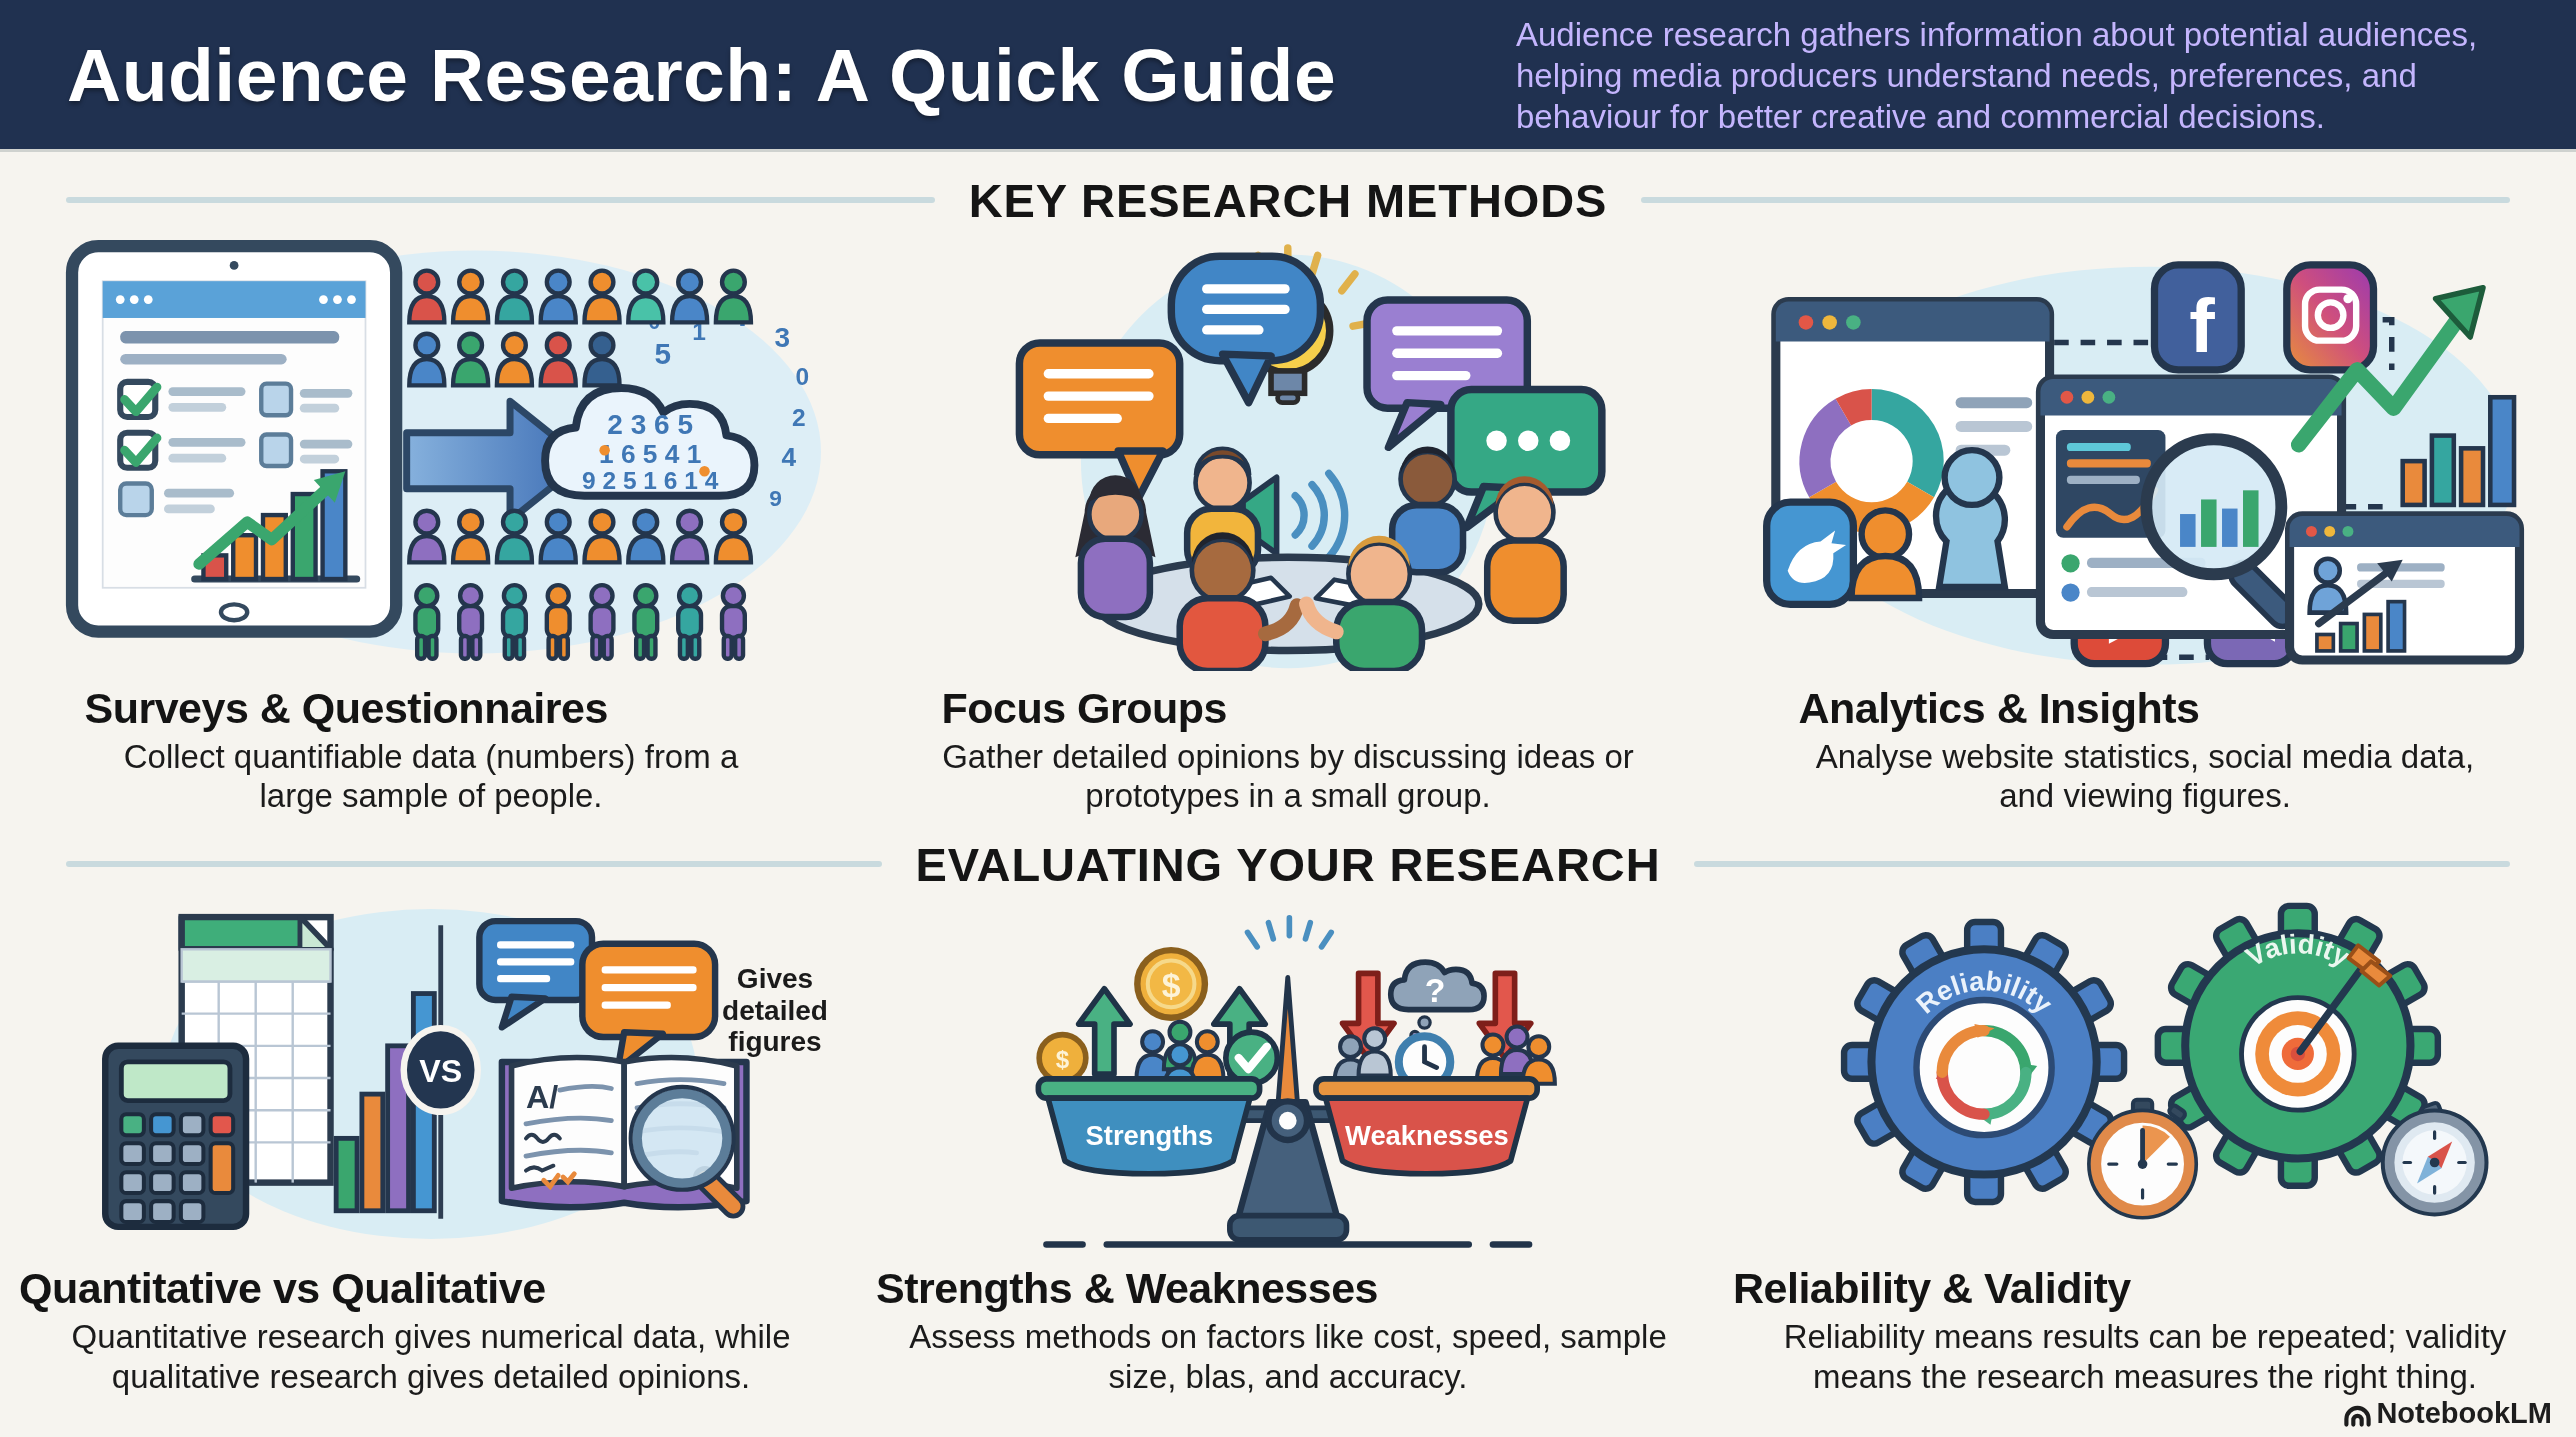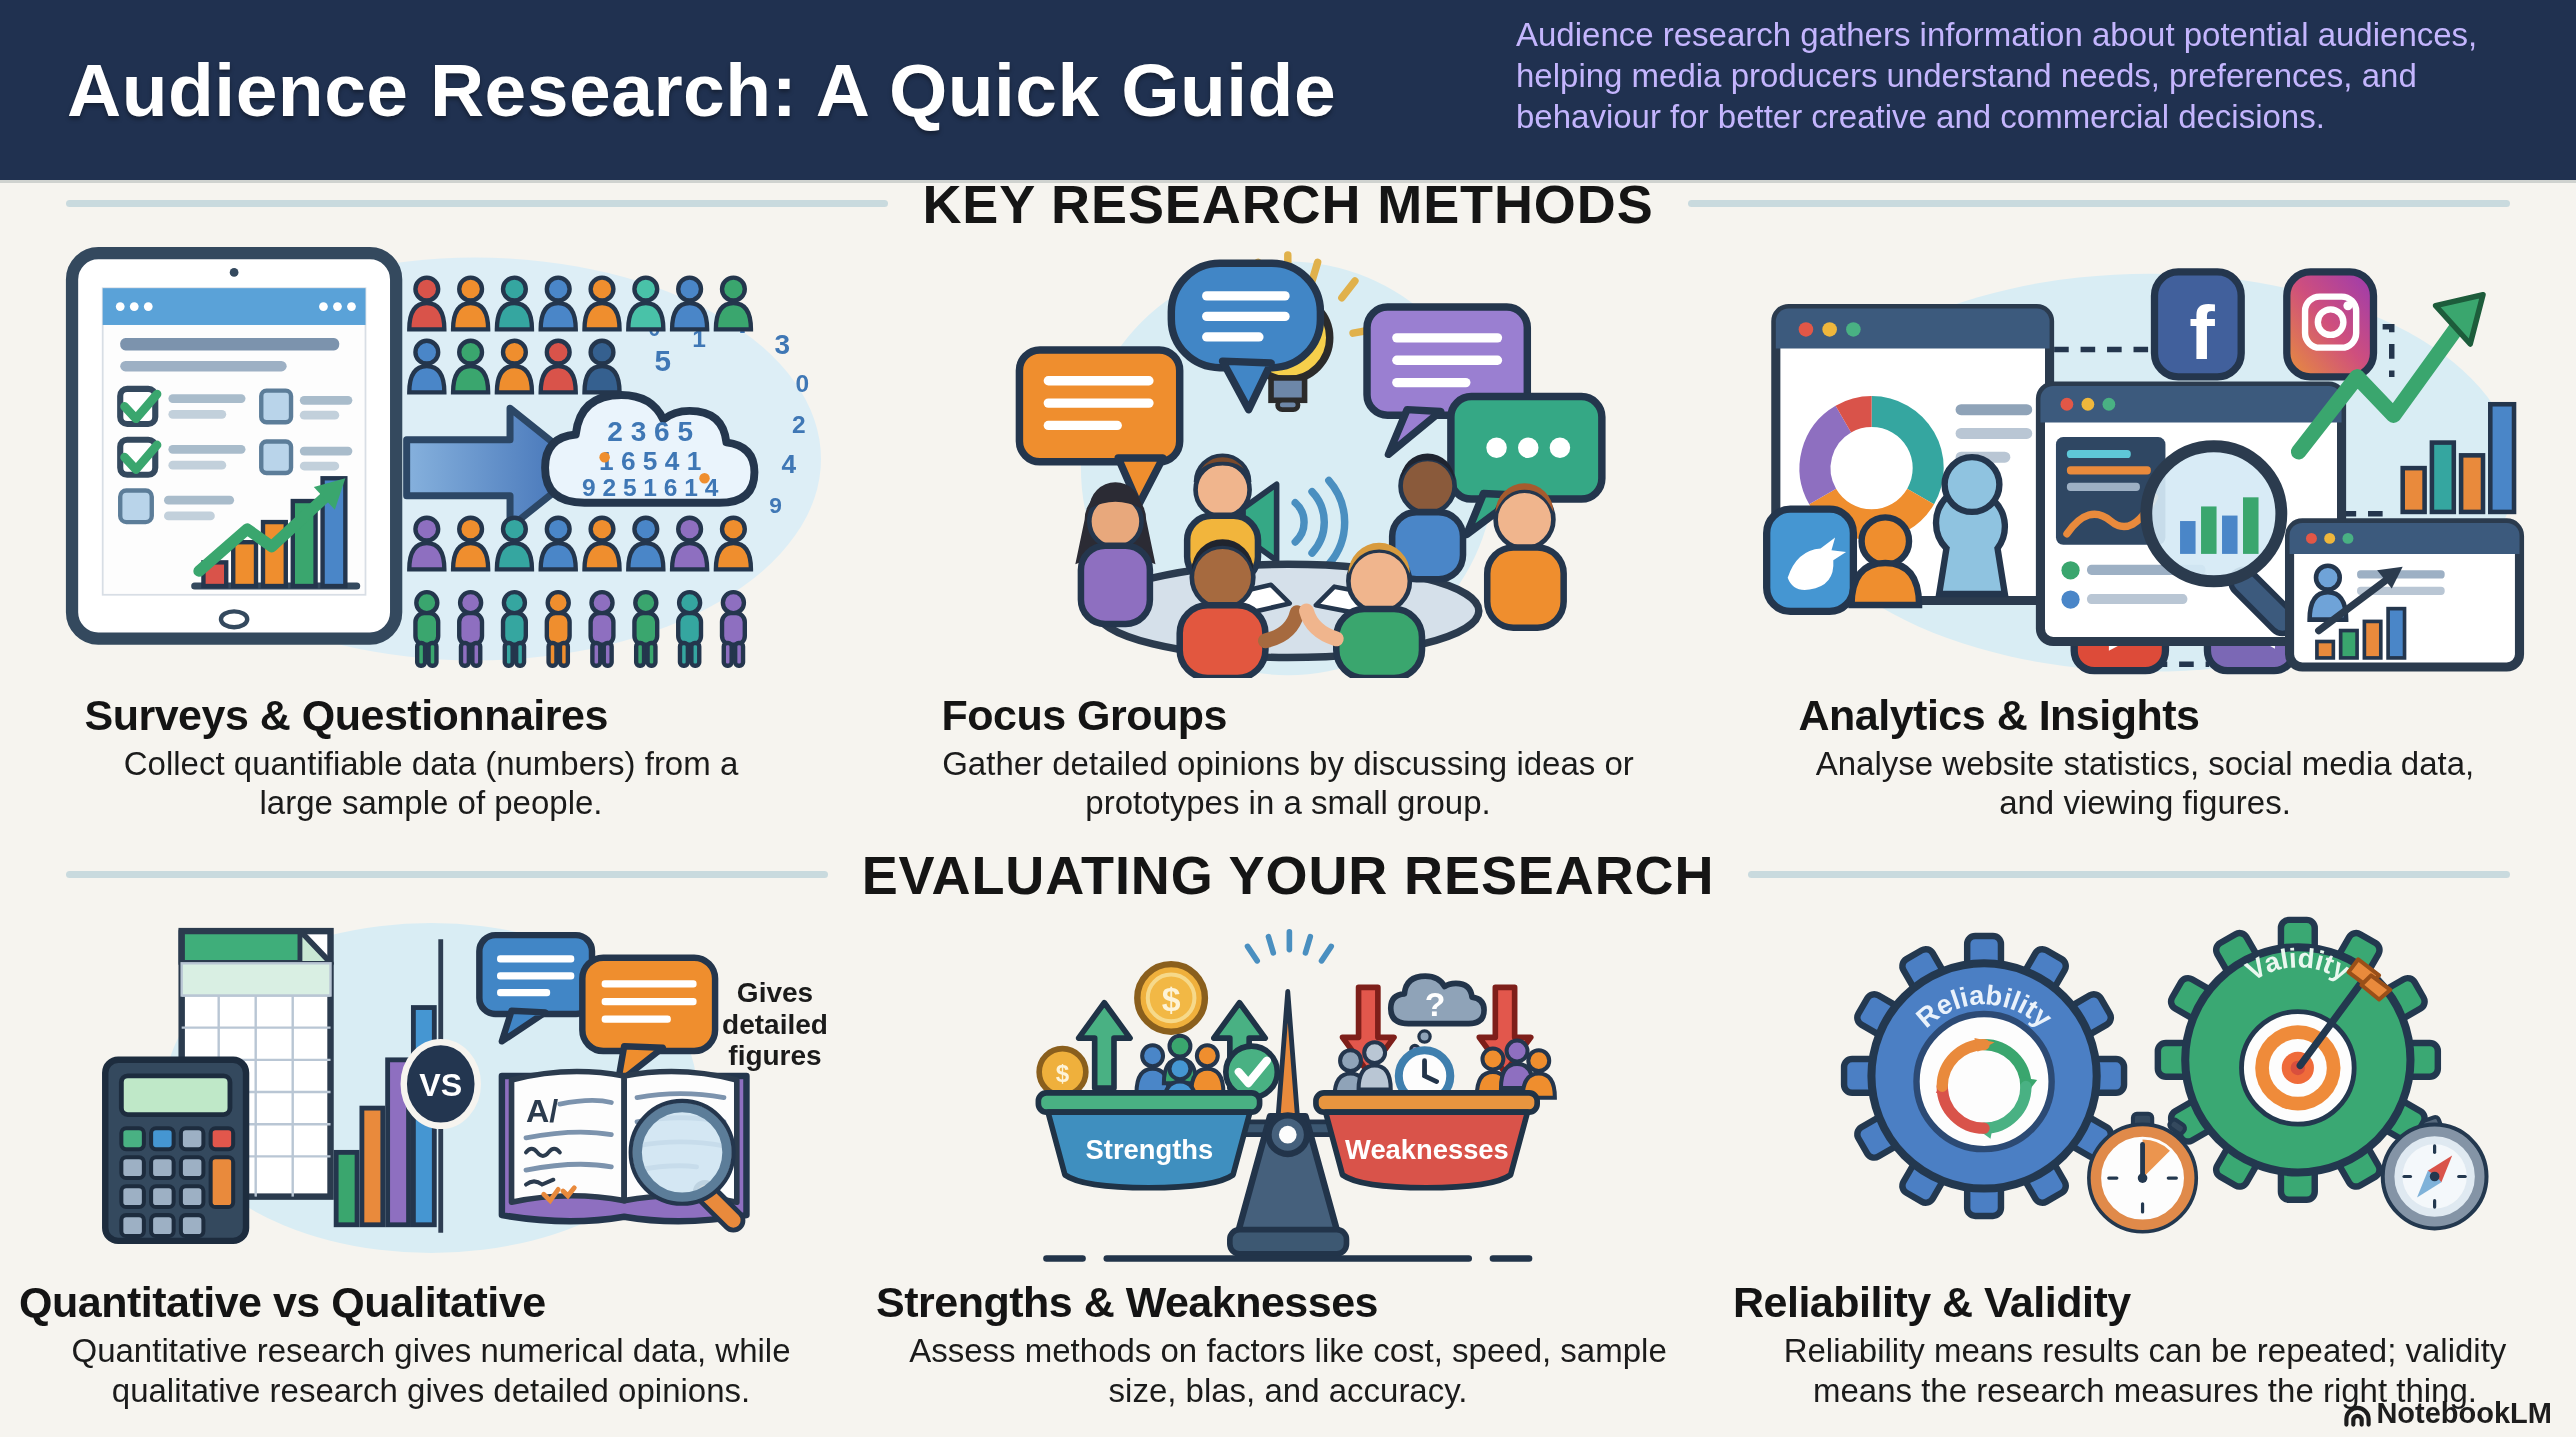--- a/index.html
+++ b/index.html
@@ -1,29 +1,29 @@
 <!DOCTYPE html>
 <html style="font-size:15px"><head>
 <meta charset="utf-8">
 <style>
   html,body{margin:0;padding:0;background:#e8e6e0;}
   .canvas{position:relative;width:2576px;height:1438px;background:#f6f4ef;overflow:hidden;
           font-family:"Liberation Sans",sans-serif;}
   
-  .hdr{position:absolute;top:0;left:0;width:100%;height:183px;background:#203150;
+  .hdr{position:absolute;top:0;left:0;width:100%;height:152px;background:#203150;
        border-bottom:3.7px solid #cfd2cf;box-sizing:border-box;}
   .title{position:absolute;left:67px;top:50%;transform:translateY(-50%);margin:0;
          font-size:75px;font-weight:700;color:#ffffff;letter-spacing:0.5px;white-space:nowrap;
          text-shadow:0 2.8px 4.7px rgba(0,0,0,.35);}
   .hdr-desc{position:absolute;right:49px;top:15px;width:1011px;margin:0;
             font-size:33px;line-height:1.24;color:#c4b5fd;font-weight:400;}
   
   .content{position:absolute;top:152px;left:0;right:0;bottom:0;}
   .sec{display:flex;align-items:center;margin:20.6px 66px 0 66px;}
-  .sec h2{margin:0 34px;font-size:54px;font-weight:700;color:#151515;letter-spacing:0.9px;white-space:nowrap;}
+  .sec h2{margin:0 34px;font-size:47px;font-weight:700;color:#151515;letter-spacing:0.9px;white-space:nowrap;}
   .rule{flex:1;height:6.6px;background:#c9dade;border-radius:3.7px;}
   .row{display:flex;justify-content:space-between;padding:0 7.5px;margin-top:5.6px;}
   .card{width:847px;margin:0;display:flex;flex-direction:column;align-items:center;}
   .illus{width:100%;display:flex;justify-content:center;align-items:center;position:relative;}
   .row1 .illus{height:438px;}
   .row2 .illus{height:354px;}
   .illus svg{height:100%;width:auto;display:block;}
   .card h3{margin:13px 0 3.7px 0;font-size:43px;font-weight:700;color:#141414;letter-spacing:-0.5px;}
   .desc{margin:1.9px 0 0 0;font-size:33px;line-height:1.2;font-weight:400;color:#1b1b1b;
         text-align:center;max-width:693px;}

